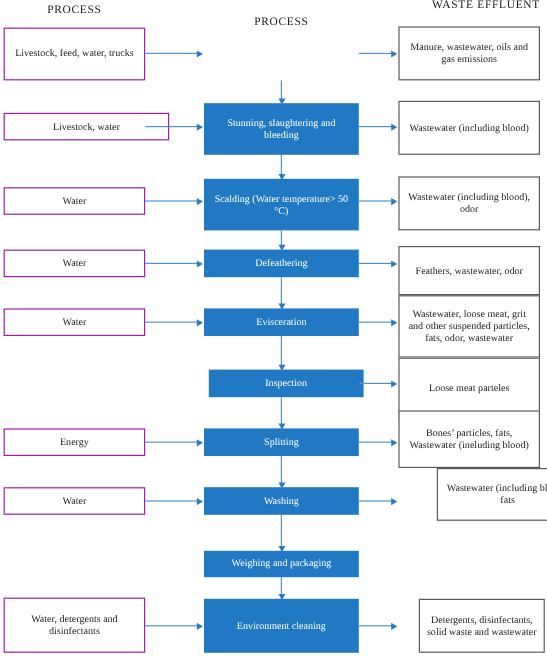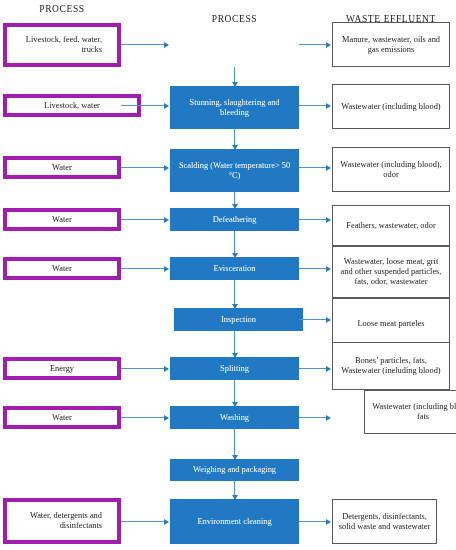--- a/index.html
+++ b/index.html
@@ -38,25 +38,24 @@
     box-sizing: border-box;
     display: flex;
     align-items: center;
     justify-content: center;
     text-align: center;
     line-height: 1.18;
   }
 
   .box-influent {
     background: #ffffff;
-    border: 4px solid #a21caf;
+    border: 1px solid #a21caf;
     color: #1a1a1a;
     font-size: 8.4px;
-    padding: 2px 15px;
-    text-align: right;
+    padding: 2px 4px;
   }
 
   .box-process {
     background: #2179C4;
     border: none;
     color: #ffffff;
     font-size: 8.4px;
     padding: 2px 5px;
   }
 
@@ -103,21 +102,21 @@
     border-right: 3px solid transparent;
   }
 </style>
 </head>
 <body>
 
 <div id="canvas">
 
   <div class="col-header" style="left:3px; top:4px; width:118px;">PROCESS</div>
   <div class="col-header" style="left:170px; top:2px; width:129px;margin-top:12px;">PROCESS</div>
-  <div class="col-header" style="left:332px; top:14px; width:118px;">WASTE EFFLUENT</div>
+  <div class="col-header" style="left:332px; top:0; width:118px;text-align:right;">WASTE EFFLUENT</div>
 
   <div class="box box-influent" style="left:3px; top:23px; width:118px; height:44px;">Livestock, feed, water, trucks</div>
   <div class="box box-effluent" style="left:332px; top:22px; width:118px; height:45px;">Manure, wastewater, oils and gas emissions</div>
   <div class="h-arrow" style="left:121px; top:44px; width:47px;"></div>
   <div class="h-arrow" style="left:299px; top:44px; width:31px;"></div>
   <div class="v-arrow" style="left:234px; top:67px; height:19px;"></div>
 
   <div class="box box-influent" style="left:3px; top:94px; width:138px; height:23px;">Livestock, water</div>
   <div class="box box-process" style="left:170px; top:86px; width:129px; height:43px;">Stunning, slaughtering and bleeding</div>
   <div class="box box-effluent" style="left:332px; top:84px; width:118px; height:45px;">Wastewater (including blood)</div>
@@ -163,17 +162,17 @@
   <div class="box box-effluent" style="left:332px; top:390px; width:118px; height:44px;margin-left:32px;">Wastewater (including blood), fats</div>
   <div class="h-arrow" style="left:121px; top:417px; width:47px;"></div>
   <div class="h-arrow" style="left:299px; top:417px; width:31px;"></div>
   <div class="v-arrow" style="left:234px; top:429px; height:30px;"></div>
 
   <div class="box box-process" style="left:170px; top:459px; width:129px; height:22px;">Weighing and packaging</div>
   <div class="v-arrow" style="left:234px; top:481px; height:18px;"></div>
 
   <div class="box box-influent" style="left:3px; top:498px; width:118px; height:46px;">Water, detergents and disinfectants</div>
   <div class="box box-process" style="left:170px; top:499px; width:129px; height:45px;">Environment cleaning</div>
-  <div class="box box-effluent" style="left:332px; top:499px; width:105px; height:45px;">Detergents, disinfectants, solid waste and wastewater</div>
+  <div class="box box-effluent" style="left:349px; top:499px; width:105px; height:45px;">Detergents, disinfectants, solid waste and wastewater</div>
   <div class="h-arrow" style="left:121px; top:521px; width:47px;"></div>
   <div class="h-arrow" style="left:299px; top:521px; width:31px;"></div>
 
 </div>
 
 </body></html>

